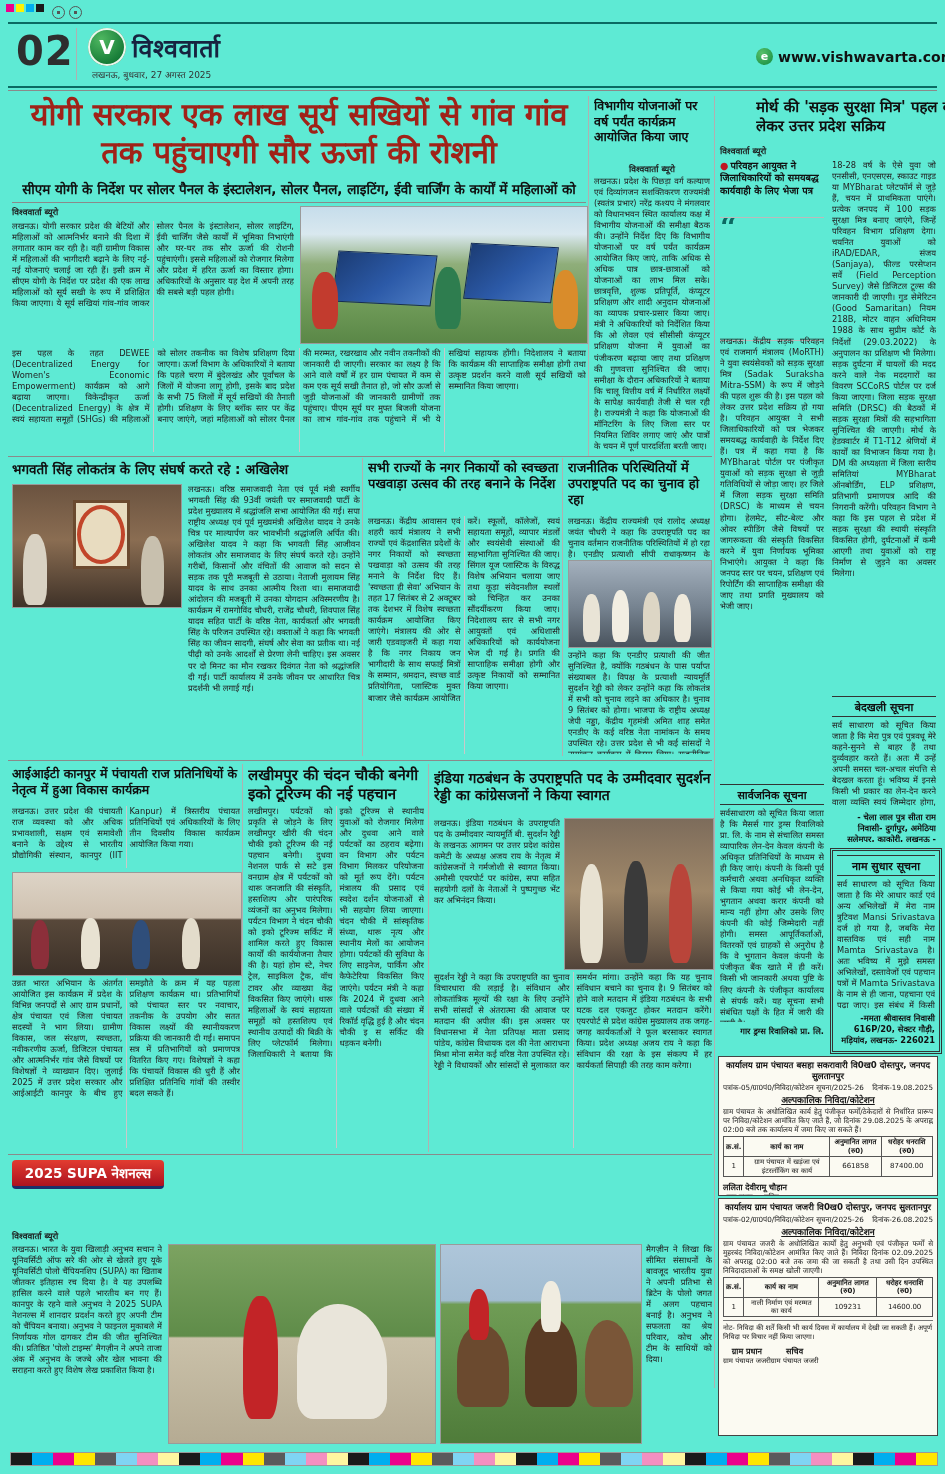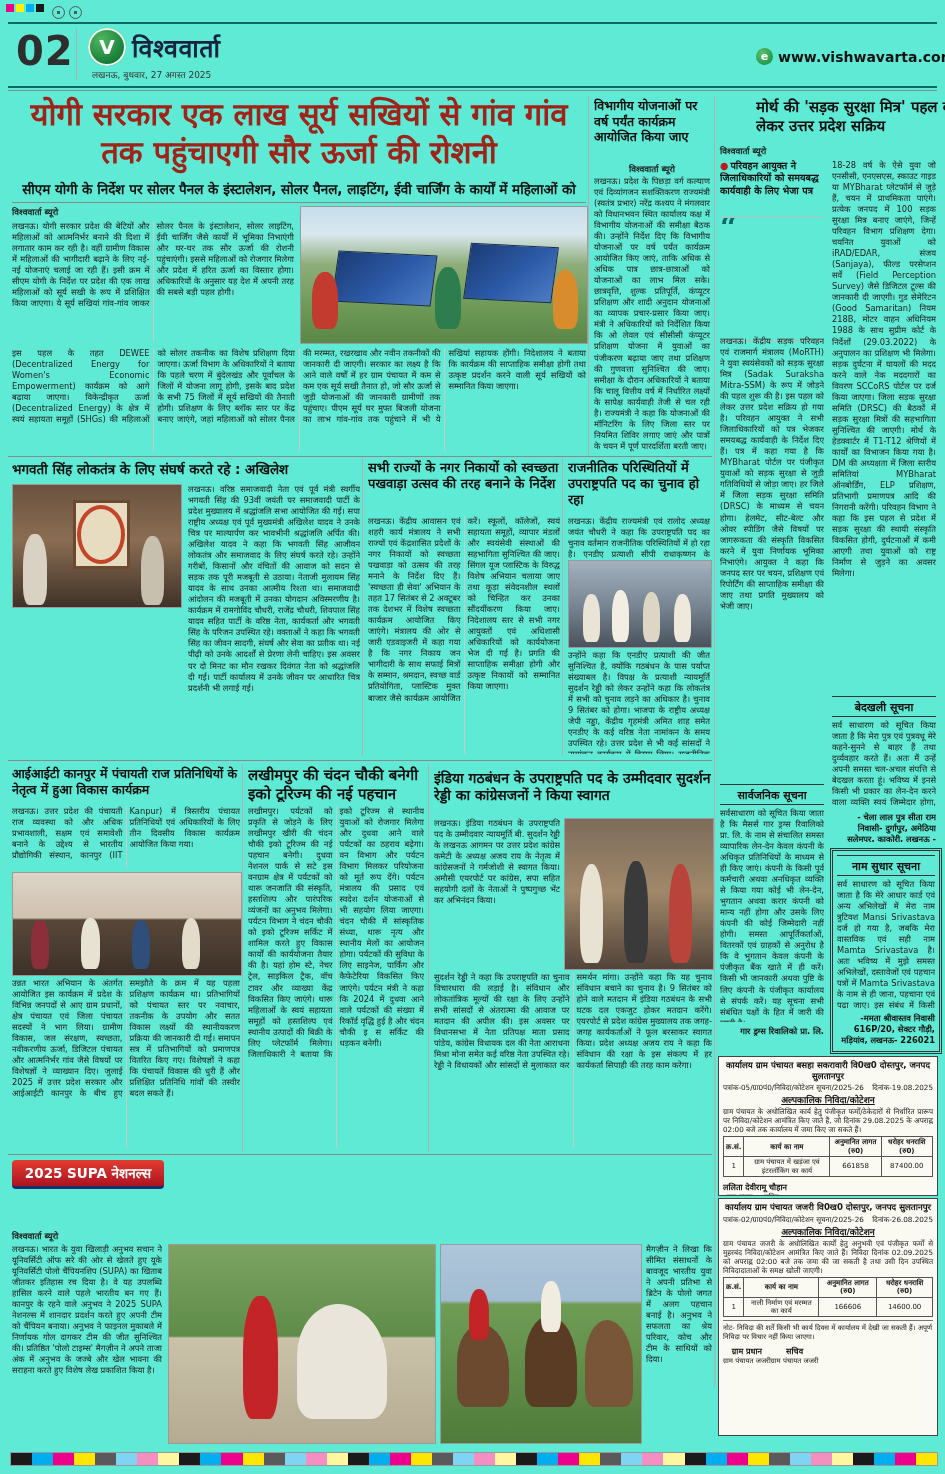--- a/index.html
+++ b/index.html
@@ -254,21 +254,21 @@
         <th>क्र.सं.</th>
         <th>कार्य का नाम</th>
         <th>अनुमानित लागत (रु0)</th>
         <th>धरोहर धनराशि (रु0)</th>
       </tr>
         </thead>
       <tbody>
           <tr>
         <td>1</td>
         <td>नाली निर्माण एवं मरम्मत का कार्य</td>
-        <td>166606</td>
+        <td>109231</td>
         <td>14600.00</td>
       </tr>
         </tbody>
     </table>
     <div style="font-size:7px;margin-top:3px;border-top:1px solid #777;padding-top:2px">नोट- निविदा की शर्तें किसी भी कार्य दिवस में कार्यालय में देखी जा सकती हैं। अपूर्ण निविदा पर विचार नहीं किया जाएगा।</div>
     <div class="signs">
       <div><b>ग्राम प्रधान</b><span>ग्राम पंचायत जजरी</span></div>
       <div><b>सचिव</b><span>ग्राम पंचायत जजरी</span></div>
     </div>
   </div>

